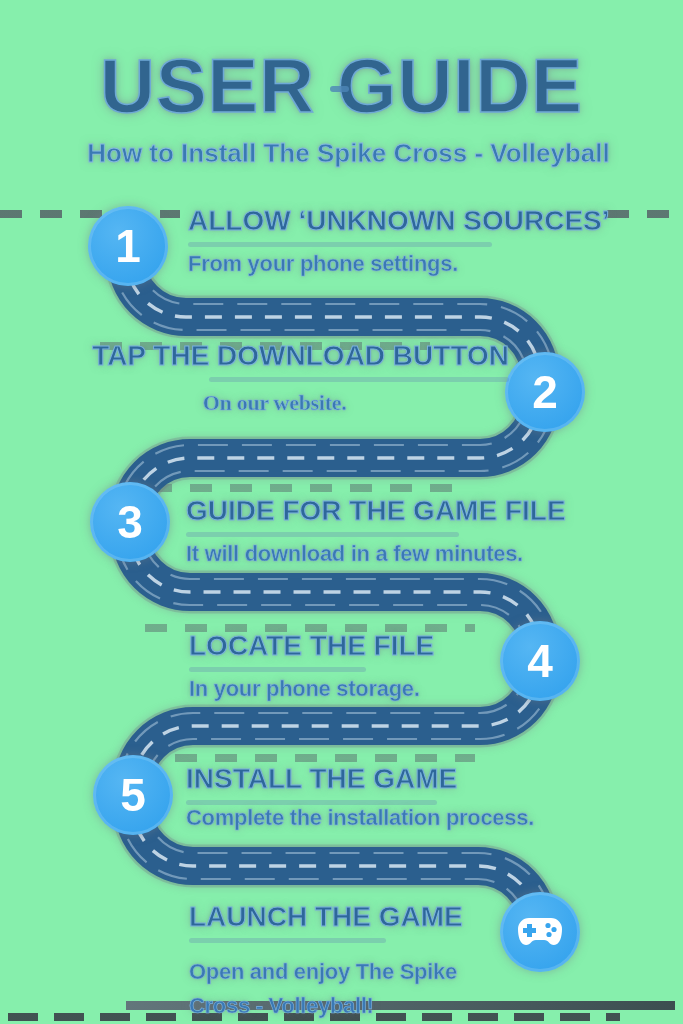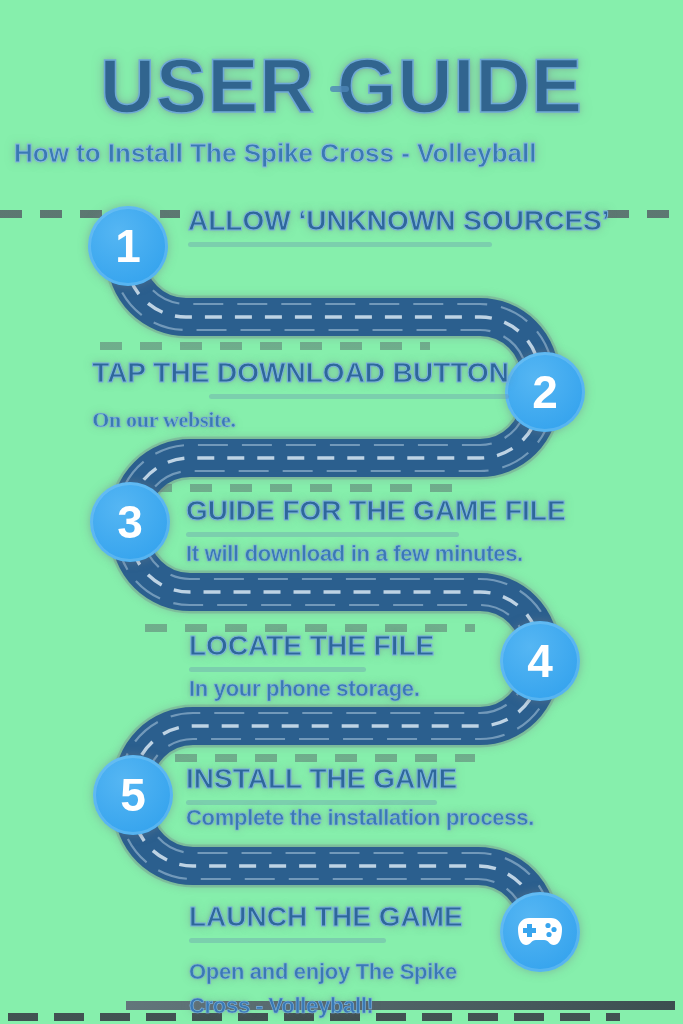--- a/index.html
+++ b/index.html
@@ -5,21 +5,21 @@
   html,body{margin:0;padding:0;background:#000;}
   #stage{position:relative;width:683px;height:1024px;background:#86efac;overflow:hidden;
          font-family:"Liberation Sans",sans-serif;}
   
   #main-title{position:absolute;top:42px;left:0;width:100%;text-align:center;
     font-size:76px;font-weight:bold;letter-spacing:1px;color:var(--heading_text);
     -webkit-text-stroke:1.5px #6ea9d6;
     text-shadow:0 0 12px rgba(120,128,140,.55),0 0 4px rgba(120,128,140,.4);}
   #title-dash{position:absolute;top:86px;left:330px;width:19px;height:6px;border-radius:3px;
     background:#4e86b6;opacity:.8;}
-  #header-subtitle{position:absolute;top:138px;left:0;width:100%;text-align:left;
+  #header-subtitle{position:absolute;top:138px;left:0;width:100%;text-align:center;
     padding-left:14px;box-sizing:border-box;
     font-size:26px;font-weight:bold;color:var(--subtitle_text);
     -webkit-text-stroke:.8px #85bbe2;
     text-shadow:0 0 10px rgba(120,128,140,.5),0 0 3px rgba(120,128,140,.4);}
   
   #road-svg{position:absolute;left:0;top:0;z-index:2;
     filter:drop-shadow(0 0 5px rgba(118,126,136,.45));}
   #road-base{fill:none;stroke:var(--road);stroke-width:38;}
   #road-halo{fill:none;stroke:rgba(110,120,130,.28);stroke-width:43;}
   .road-edge{fill:none;stroke:#b9d4e6;stroke-width:2.2;opacity:.5;stroke-dasharray:30 14;}
@@ -38,21 +38,21 @@
     -webkit-text-stroke:1px #79b2dd;
     text-shadow:0 0 9px rgba(115,125,135,.5),0 0 3px rgba(115,125,135,.4);}
   .step-title::after{content:"";display:block;height:5px;width:72%;margin-top:5px;
     border-radius:3px;background:rgba(98,140,178,.32);}
   .step-sub{font-size:22px;font-weight:bold;line-height:26px;letter-spacing:-.3px;
     margin-top:4px;color:var(--subtitle_text);white-space:pre-line;
     -webkit-text-stroke:.6px #7fb5e0;
     text-shadow:0 0 8px rgba(115,125,135,.45),0 0 3px rgba(115,125,135,.35);}
   .s1{left:188px;top:205px}.s3{left:186px;top:495px}.s4{left:189px;top:630px}
   .s5{left:186px;top:763px}.s6{left:189px;top:901px}
-  .s2{right:174px;top:357px;text-align:left;}
+  .s2{right:174px;top:340px;text-align:center;}
   .step.right .step-title::after{margin-left:auto;}
   .s2 .step-sub{padding-right:52px;margin-top:8px;font-family:Liberation Serif, serif;}
   .s5 .step-sub{margin-top:0;}
   .s6 .step-sub{margin-top:12px;line-height:34px;}
   
   .band{position:absolute;z-index:1;height:8px;
     background:repeating-linear-gradient(90deg, rgba(82,90,99,.8) 0 22px, transparent 22px 40px);}
   .b1{top:210px;left:0;width:180px}.b2{top:210px;left:607px;width:76px}
   .b3{top:342px;left:100px;width:330px;opacity:.55}
   .b4{top:484px;left:150px;width:320px;opacity:.55}
@@ -109,20 +109,21 @@
       <path d="M13 3 H35 A11 11 0 0 1 46 14 C46 21 44 30 38 30 C33 30 33 25 28 25 H20 C15 25 15 30 10 30 C4 30 2 21 2 14 A11 11 0 0 1 13 3 Z" fill="#ffffff"></path>
       <path d="M11 9 h5 v4 h4 v5 h-4 v4 h-5 v-4 h-4 v-5 h4 z" fill="#38a5ee"></path>
       <circle cx="32" cy="10.5" r="2.6" fill="#38a5ee"></circle>
       <circle cx="38" cy="14.5" r="2.6" fill="#38a5ee"></circle>
       <circle cx="33" cy="19.5" r="2.6" fill="#38a5ee"></circle>
     </svg>
   </div>
 
   <div class="step s1">
     <div class="step-title">ALLOW ‘UNKNOWN SOURCES’</div>
+    <div class="step-sub">From your phone settings.</div>
   </div>
   <div class="step s2 right">
     <div class="step-title">TAP THE DOWNLOAD BUTTON</div>
     <div class="step-sub">On our website.</div>
   </div>
   <div class="step s3">
     <div class="step-title">GUIDE FOR THE GAME FILE</div>
     <div class="step-sub">It will download in a few minutes.</div>
   </div>
   <div class="step s4">

